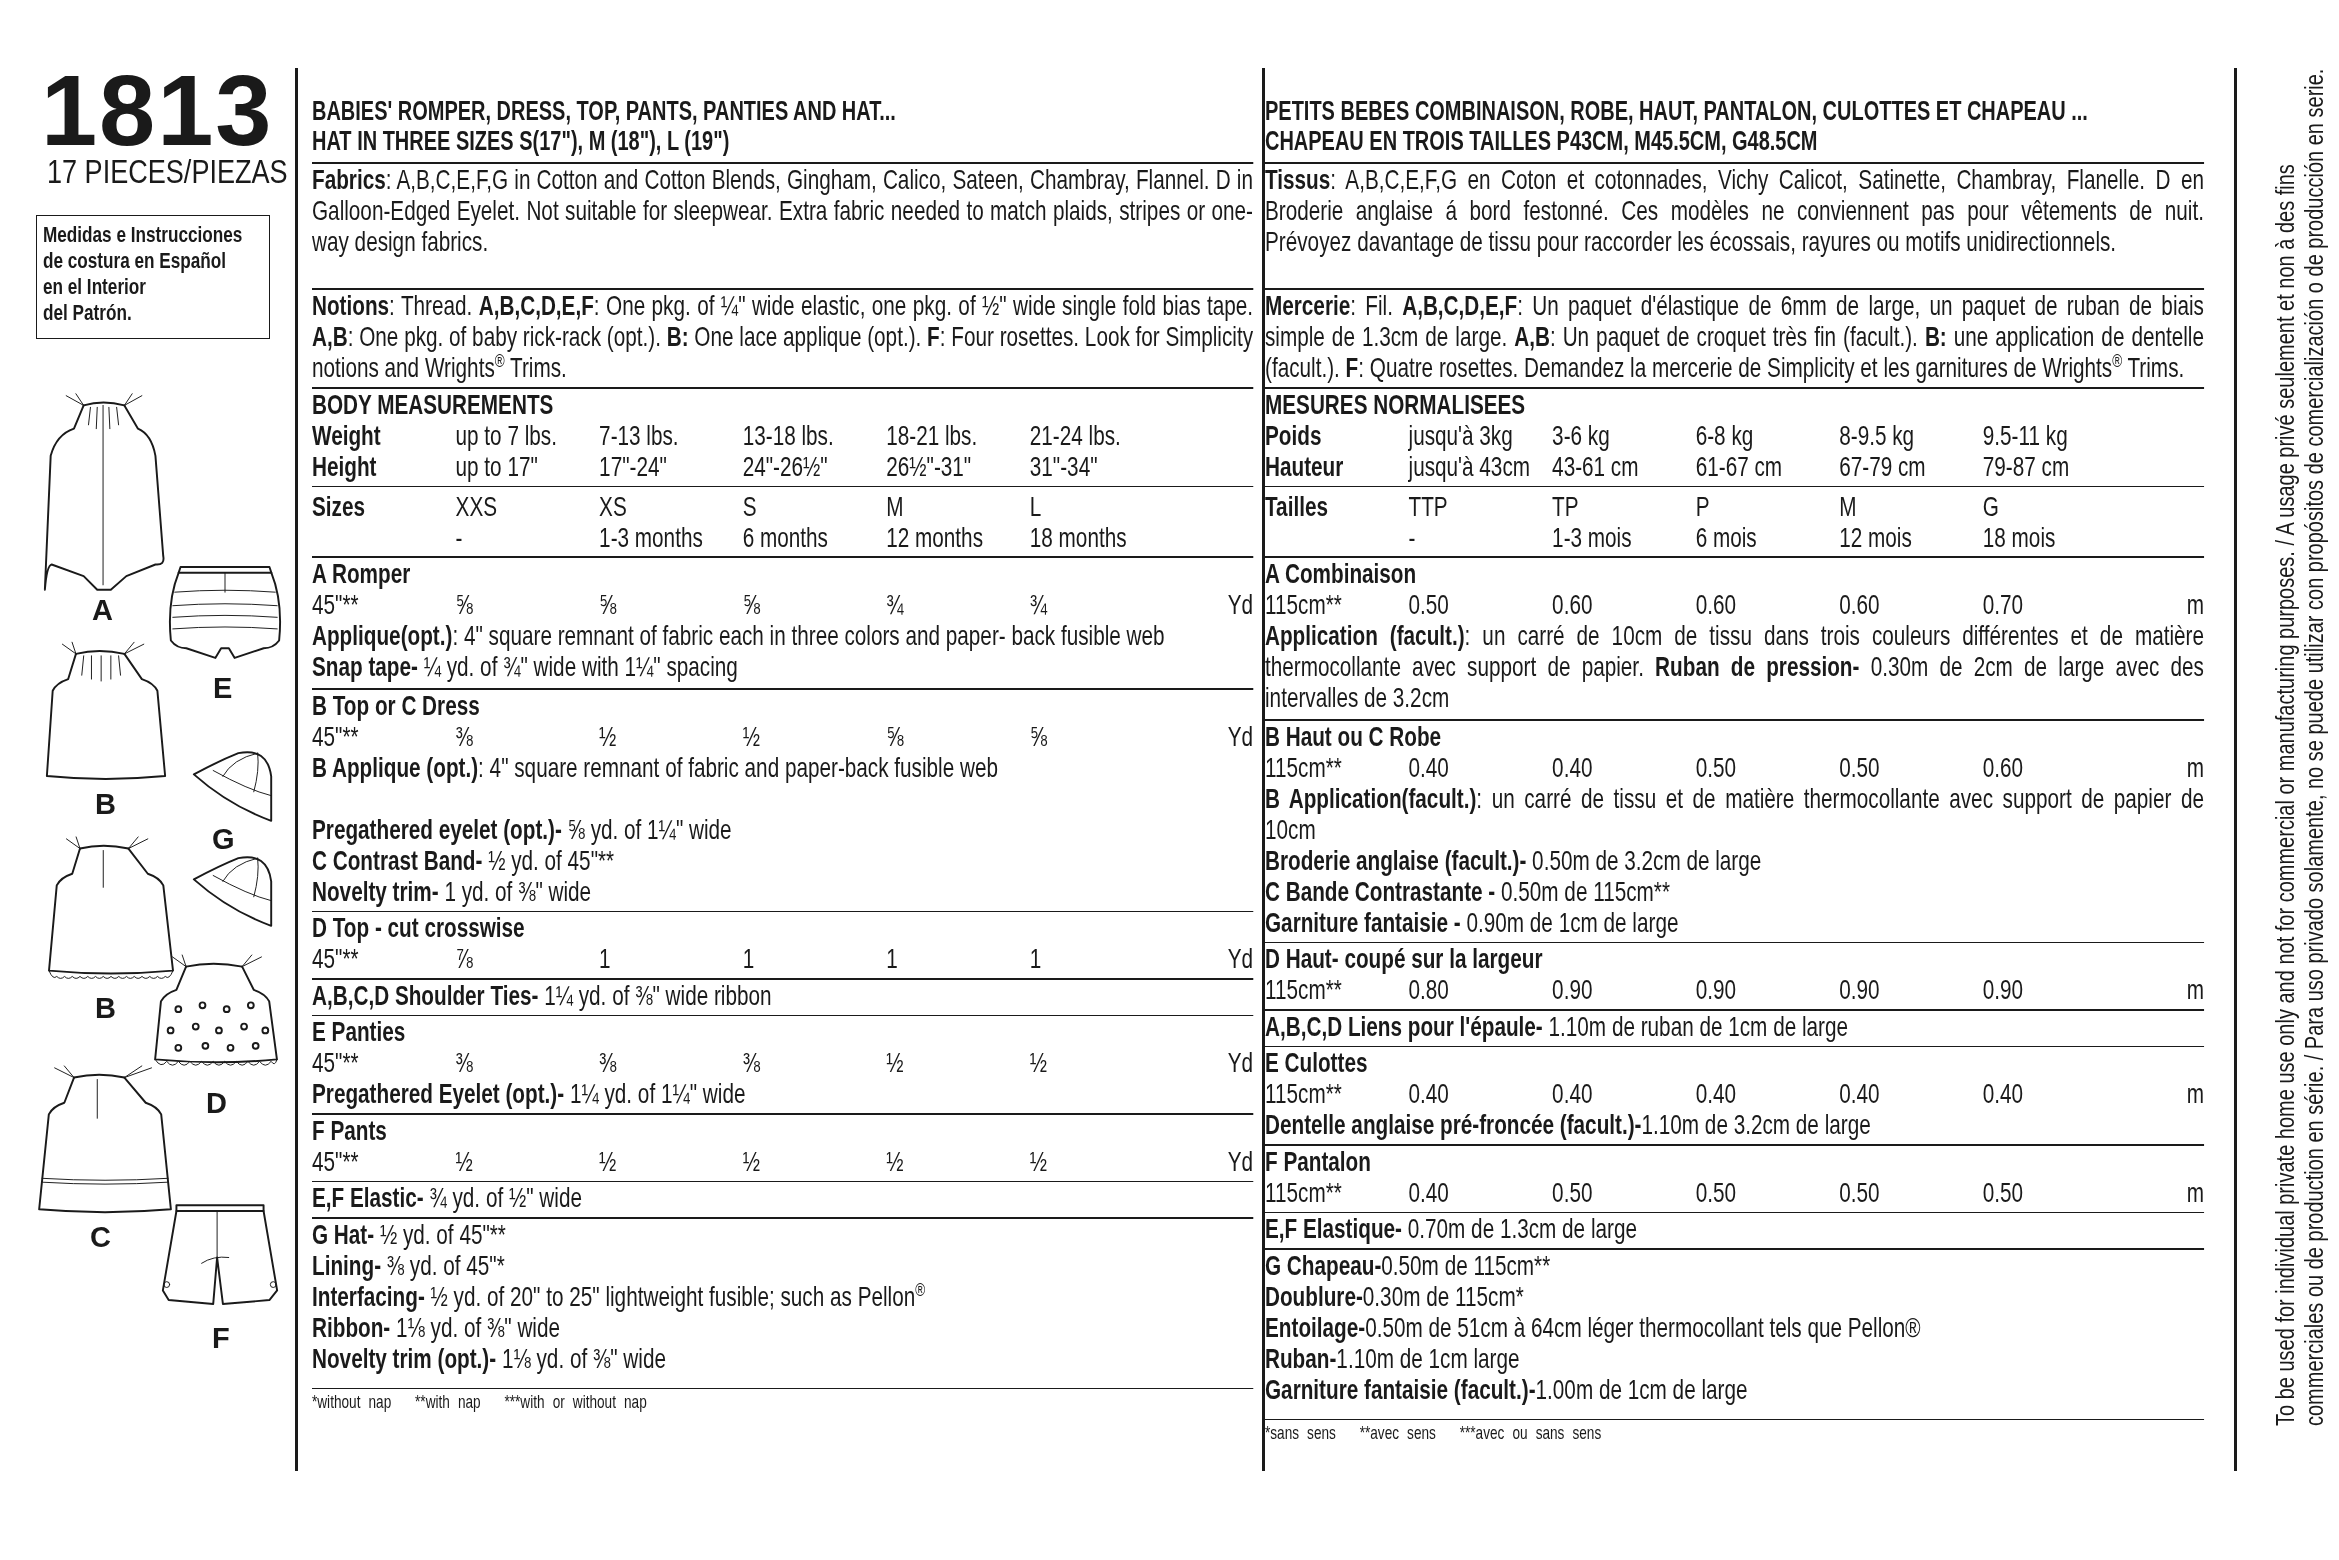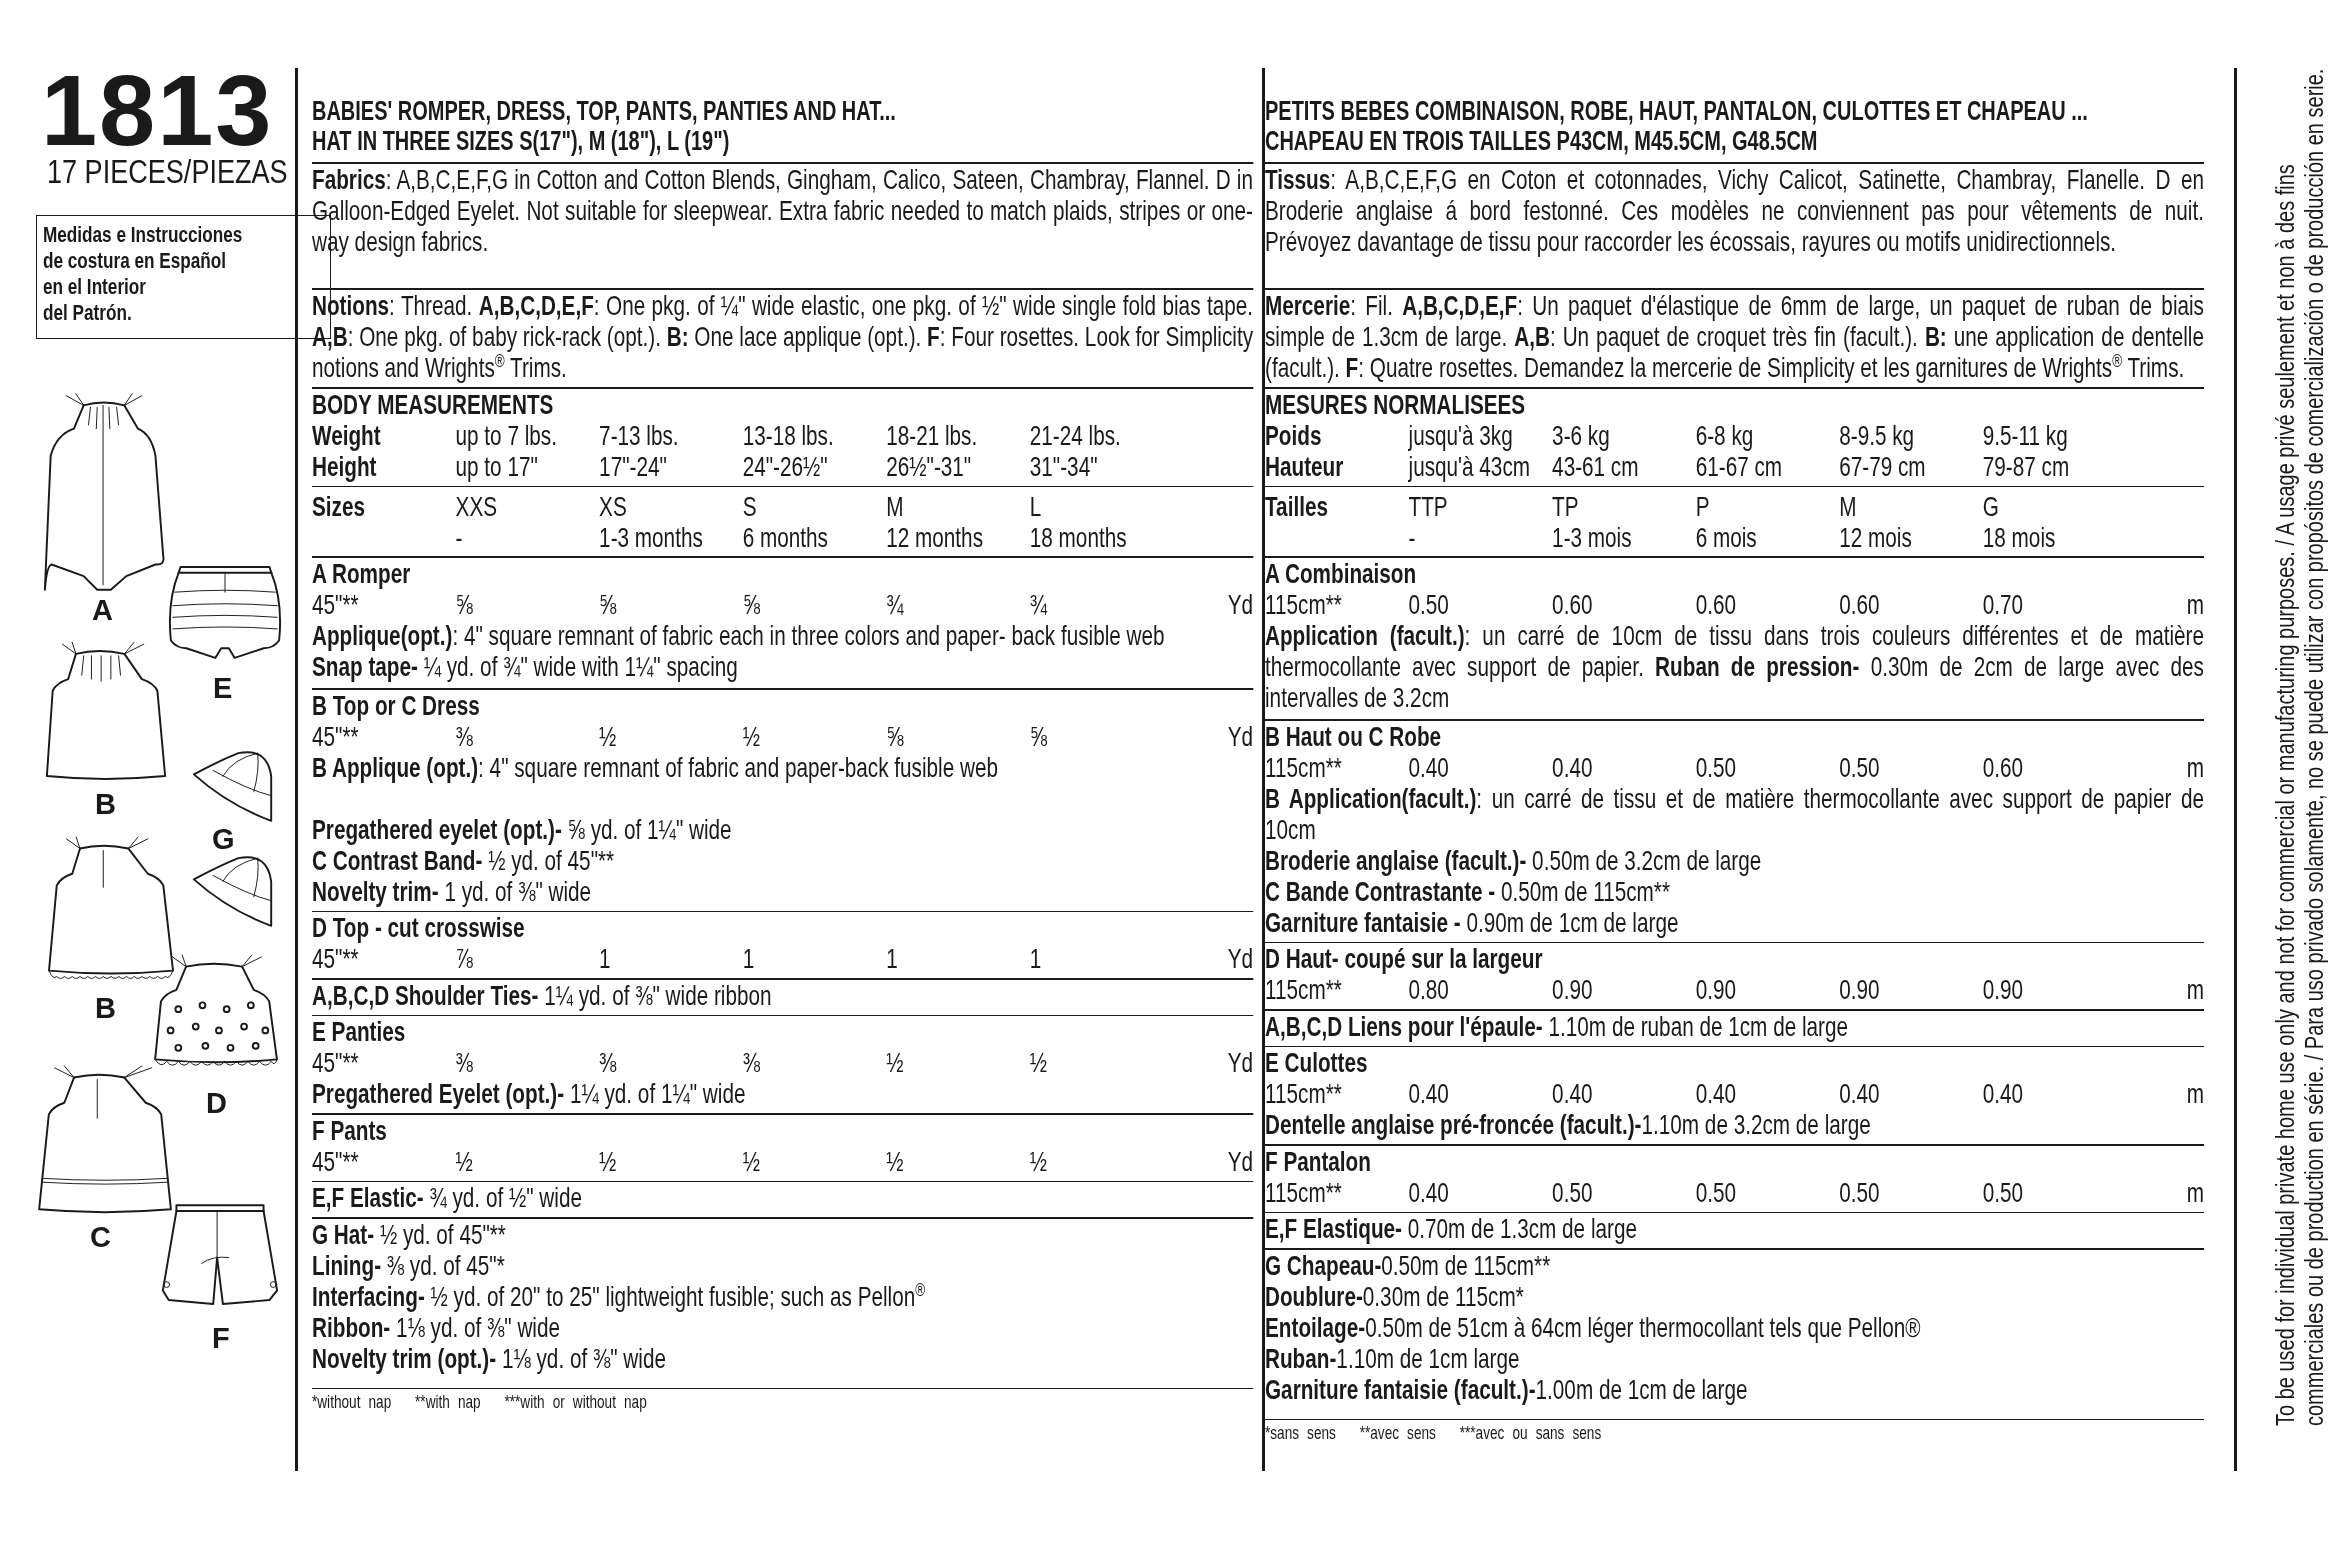--- a/index.html
+++ b/index.html
@@ -2,21 +2,21 @@
 <html><head>
 <meta charset="utf-8">
 <style>
   html,body{margin:0;padding:0;background:#fff;}
   body{width:2340px;height:1560px;position:relative;overflow:hidden;color:#1a1a1a;font-family:"Liberation Sans",sans-serif;}
   .abs{position:absolute;}
   .vline{position:absolute;width:2.9px;background:#1a1a1a;}
   
   #pattern-number{left:41px;top:60px;font-size:101px;font-weight:bold;letter-spacing:1.9px;line-height:1;}
   #pieces{left:47px;top:155px;font-size:33px;line-height:1;transform:scaleX(0.82);transform-origin:left top;white-space:nowrap;}
-  #spanish-box{left:36px;top:215px;width:295px;height:124px;border:1.9px solid #1a1a1a;box-sizing:border-box;padding:5.8px 0 0 5.8px;}
+  #spanish-box{left:36px;top:215px;width:234px;height:124px;border:1.9px solid #1a1a1a;box-sizing:border-box;padding:5.8px 0 0 5.8px;}
   #spanish-box .inner{font-weight:bold;font-size:22px;line-height:26px;transform:scaleX(0.78);transform-origin:left top;white-space:nowrap;}
   .view-label{position:absolute;font-size:29px;font-weight:bold;font-family:"Liberation Sans",sans-serif;}
   svg.ill{position:absolute;overflow:visible;}
   svg.ill *{fill:none;stroke:#1a1a1a;stroke-width:2;stroke-linejoin:round;stroke-linecap:round;}
   svg.ill .thin{stroke-width:1;}
   
   .col{position:absolute;top:60px;margin-top:36px;}
   .col .inner{transform:scaleX(0.74);transform-origin:left top;}
   #col-en{left:312px;width:941px;}
   #col-fr{left:1265px;width:939px;}

